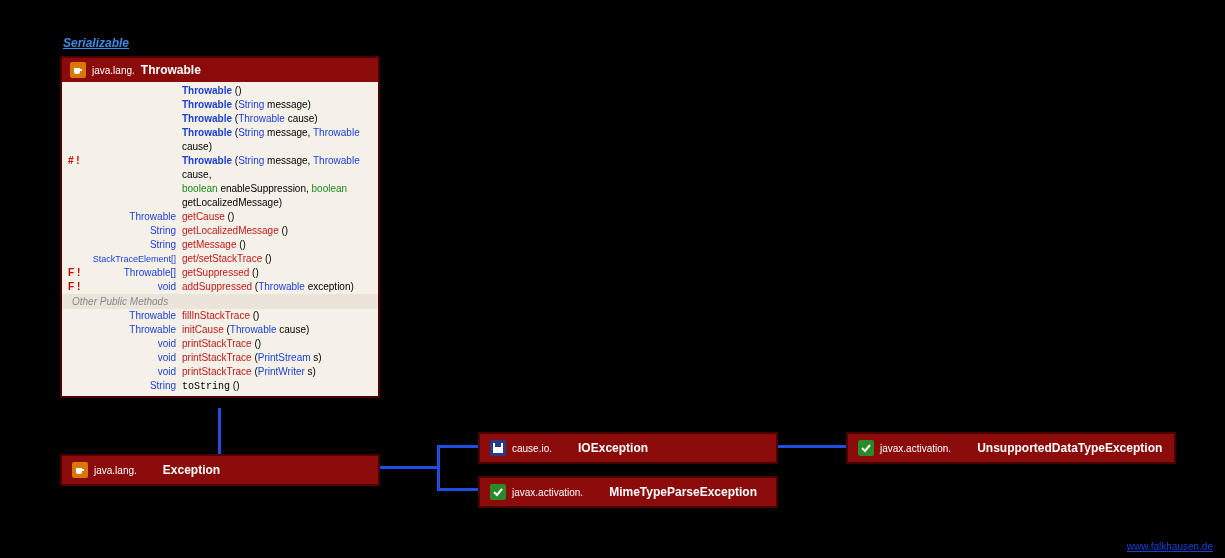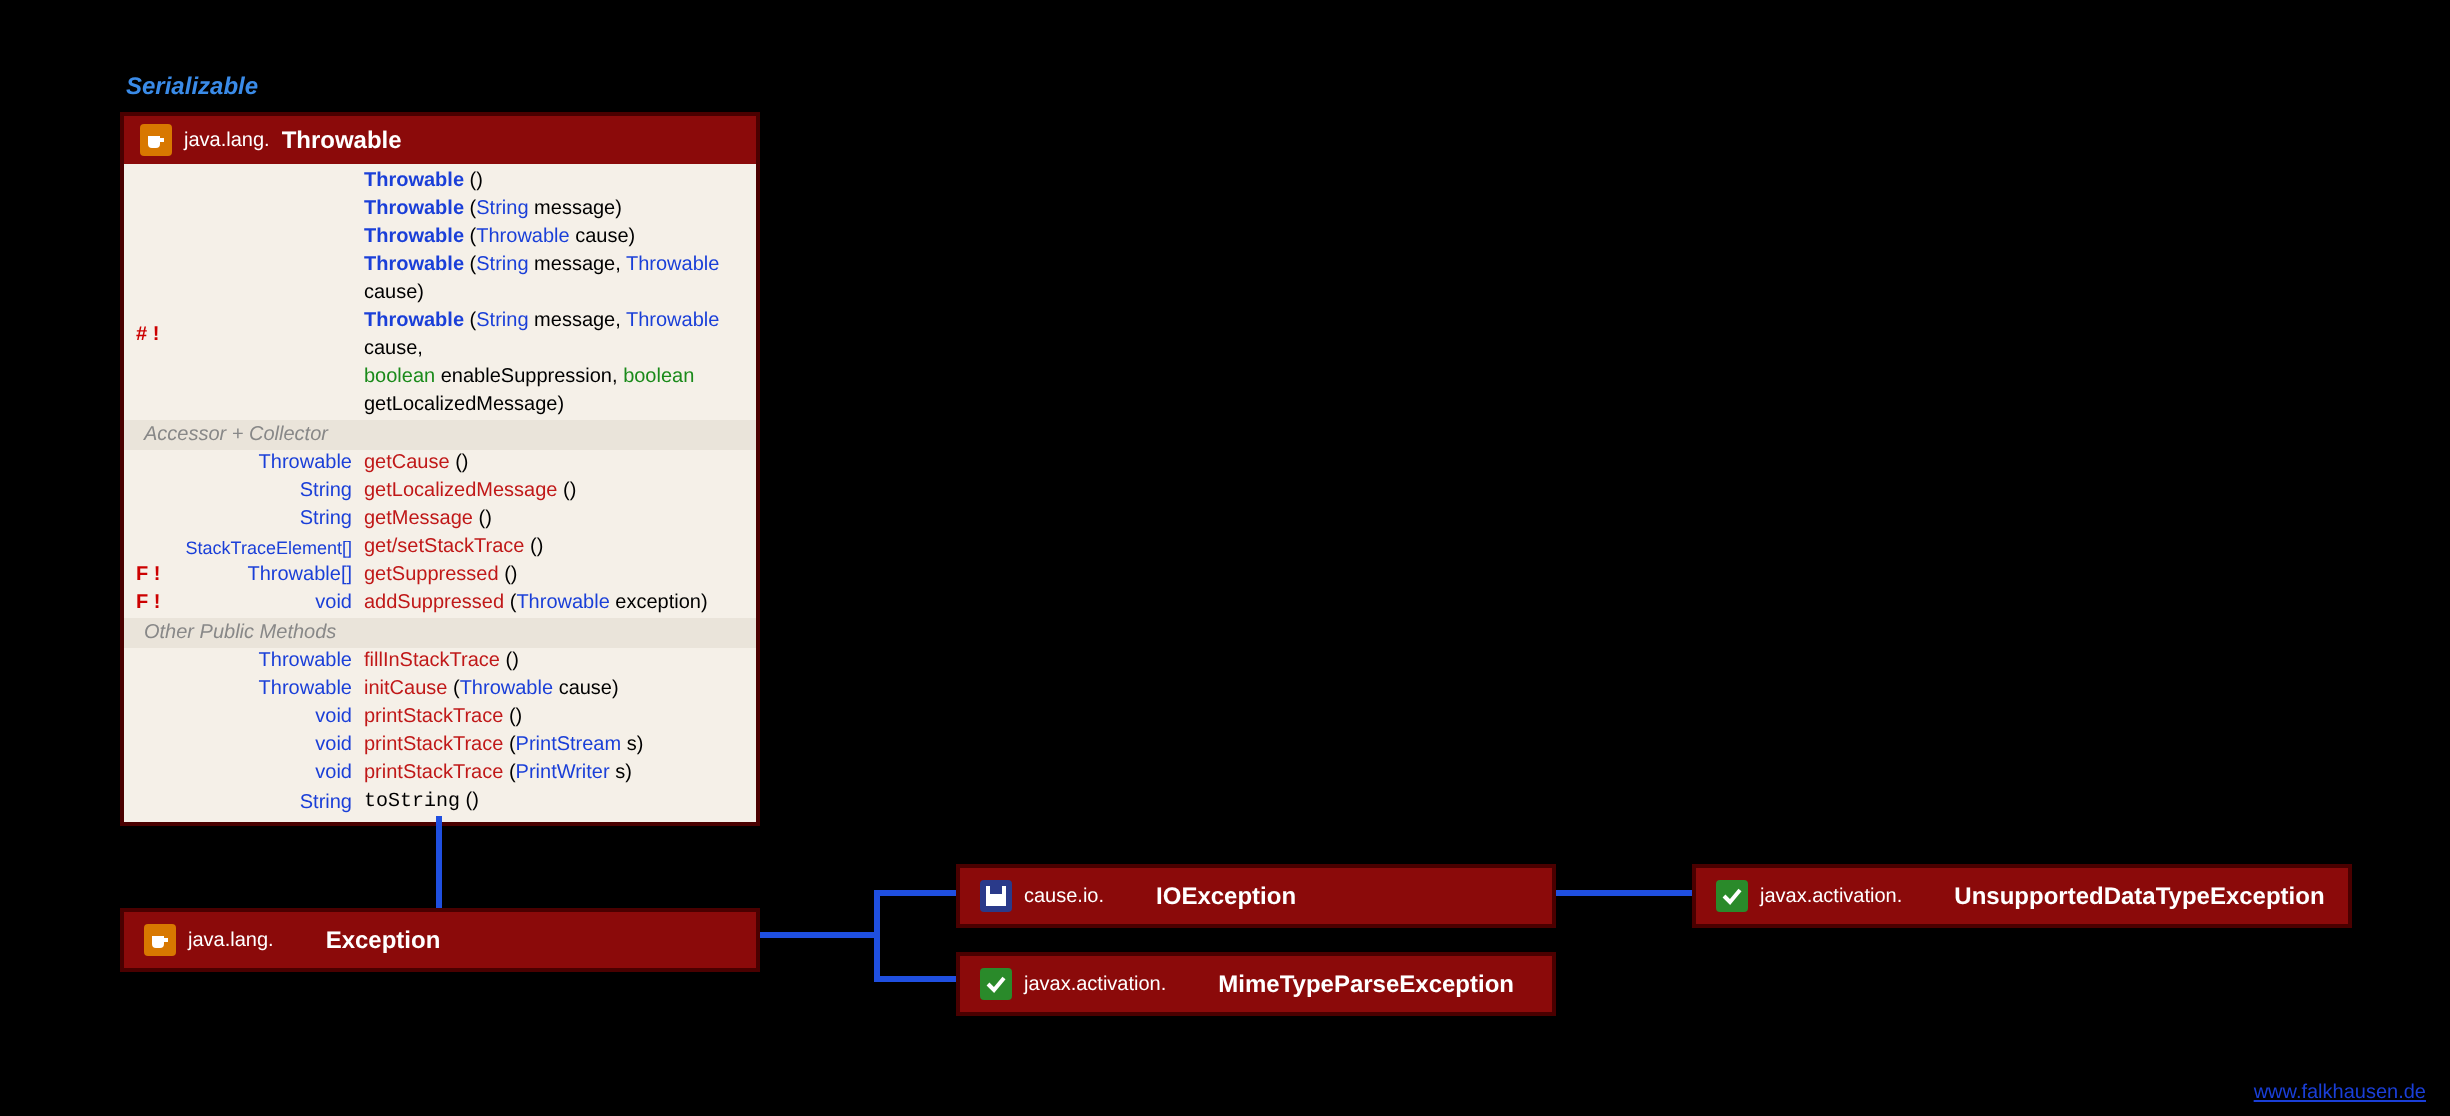--- a/index.html
+++ b/index.html
@@ -11,20 +11,21 @@
     height: 558px;
     position: relative;
     overflow: hidden;
   }
   .interface-label {
     position: absolute;
     color: #3a8be8;
     font-style: italic;
     font-weight: bold;
     font-size: 12px;
+    text-decoration: underline;
   }
   .class-box {
     position: absolute;
     border: 2px solid #4a0000;
     background: #f5f0e8;
   }
   .class-header {
     background: #8b0a0a;
     color: #fff;
     padding: 4px 8px;
@@ -57,21 +58,21 @@
   .members { padding: 2px 0; }
   .section-label {
     color: #888;
     font-style: italic;
     font-size: 10px;
     padding: 2px 10px;
     background: #eae4da;
   }
   .row {
     display: flex;
-    align-items: center;
+    align-items: flex-start;
     padding: 0 6px;
     line-height: 14px;
     font-size: 10px;
   }
   .row .mod { width: 18px; color: #c00; font-weight: bold; text-align: left; }
   .row .ret { width: 96px; text-align: right; color: #1a3fd8; padding-right: 6px; }
   .row .sig { flex: 1; }
   .sig .name-ctor { color: #1a3fd8; font-weight: bold; }
   .sig .name-m { color: #c01818; }
   .sig .name-k { color: #000; font-family: Liberation Mono, monospace; }
@@ -132,21 +133,20 @@
         <span class="mod"># !</span>
         <span class="ret"></span>
         <span class="sig"><span class="name-ctor">Throwable</span> <span class="plain">(</span><span class="type">String</span> <span class="plain">message, </span><span class="type">Throwable</span> <span class="plain">cause,</span></span>
       </div>
     <div class="row">
         <span class="mod"></span>
         <span class="ret"></span>
         <span class="sig"><span class="kw">boolean</span> <span class="plain">enableSuppression, </span><span class="kw">boolean</span> <span class="plain">getLocalizedMessage)</span></span>
       </div>
 
-    <div class="section-label">Accessor + Collector</div>
     <div class="row">
         <span class="mod"></span>
         <span class="ret">Throwable</span>
         <span class="sig"><span class="name-m">getCause</span> <span class="plain">()</span></span>
       </div>
     <div class="row">
         <span class="mod"></span>
         <span class="ret">String</span>
         <span class="sig"><span class="name-m">getLocalizedMessage</span> <span class="plain">()</span></span>
       </div>

